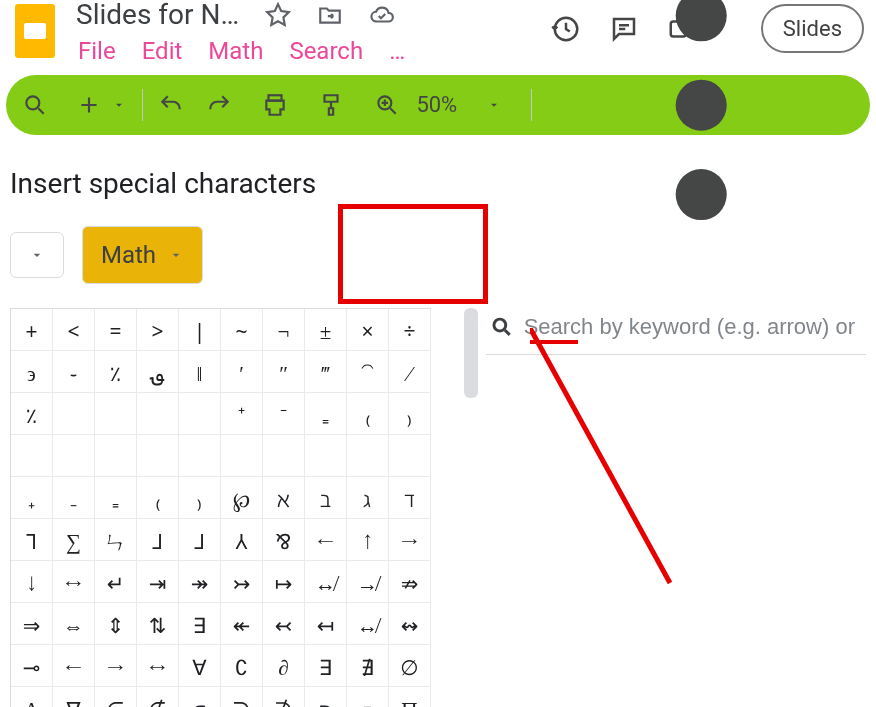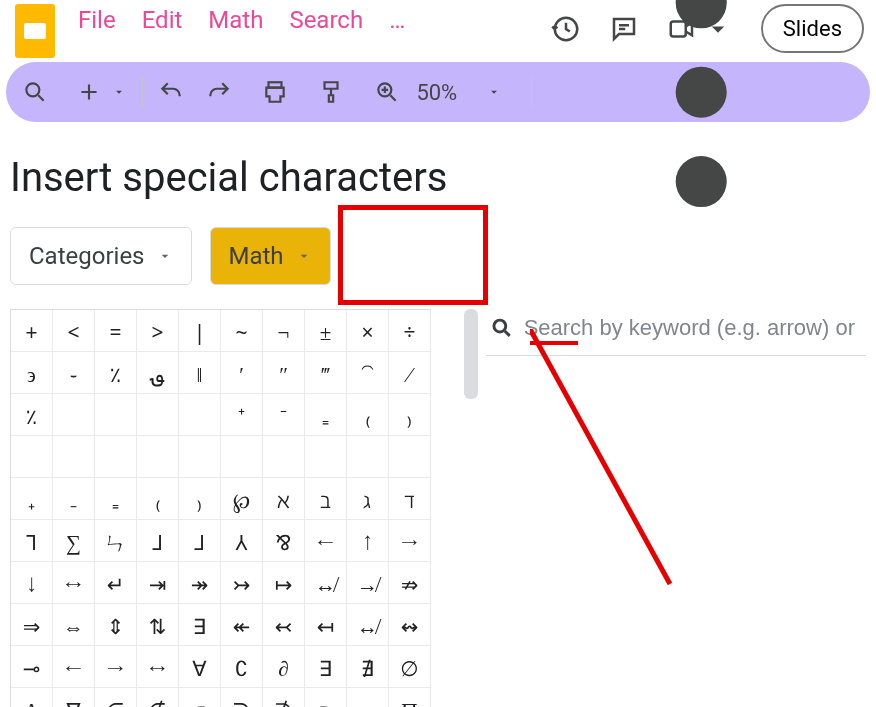--- a/index.html
+++ b/index.html
@@ -64,53 +64,53 @@
     padding-top: 4px;
     color:#444746;
   }
   .hdr-right svg { width: 30px; height: 30px; }
   .meet-wrap { display:flex; align-items:center; gap:6px; }
   .slideshow-btn {
     border: 2px solid #747775;
     border-radius: 30px;
     padding: 10px 20px;
     font-size: 22px;
-    color: #000000;
+    color: #404040;
     background: #fff;
   }
 
   .menu-row {
     display: flex;
     gap: 26px;
     padding: 6px 0 6px 2px;
     font-size: 24px;
     color: #ec4899;
   }
 
   
   .toolbar {
     margin: 0 6px 8px 6px;
-    background: #c4b5fd;
+    background: #84cc16;
     border-radius: 30px;
     height: 60px;
     display: flex;
     align-items: center;
     gap: 10px;
     padding: 0 16px;
     color: #444746;
     font-size: 22px;
   }
   .tb-section { display:flex; align-items:center; gap:10px; }
   .tb-section svg { width: 26px; height: 26px; }
   .tb-sep { width:1px; height:32px; background:#c4c7c5; margin:0 6px; }
   .zoom-val { font-size: 22px; margin-left: 6px; margin-right: 20px; }
 
   
   .dialog-area { padding: 24px 10px 0 10px; }
-  .dialog-title { font-size: 40px; font-weight: 400; color:#202124; margin-bottom: 26px; }
+  .dialog-title { font-size: 28px; font-weight: 400; color:#202124; margin-bottom: 26px; }
 
   .dd-row { display:flex; gap:18px; align-items:center; margin-bottom: 24px; position:relative; }
   .dd-btn {
     border: 1px solid #dadce0;
     border-radius: 6px;
     background: #fff;
     font-size: 24px;
     padding: 14px 18px;
     display:flex; align-items:center; gap:12px;
     color:#3c4043;
@@ -188,20 +188,36 @@
   }
 </style>
 </head>
 <body>
 
 <div class="app-header">
   <div class="slides-logo-wrap">
     <div class="slides-logo"></div>
   </div>
   <div class="hdr-center">
+    <div class="title-row">
+      <div class="doc-title">Slides for N…</div>
+      <div class="title-icons">
+        <svg viewBox="0 0 24 24" fill="none" stroke="currentColor" stroke-width="2">
+            <path d="M12 2l2.9 6.3L22 9.3l-5 4.9 1.2 7L12 17.8 5.8 21.2 7 14.2 2 9.3l7.1-1z"></path>
+          </svg>
+        <svg viewBox="0 0 24 24" fill="none" stroke="currentColor" stroke-width="2">
+            <path d="M3 6h6l2 2h10v11H3z"></path>
+            <path d="M10 13h5m0 0l-2-2m2 2l-2 2"></path>
+          </svg>
+        <svg viewBox="0 0 24 24" fill="none" stroke="currentColor" stroke-width="2">
+            <path d="M7 18h11a4 4 0 000-8 6 6 0 00-11.5-1A4.5 4.5 0 007 18z"></path>
+            <path d="M9 13l2 2 4-4"></path>
+          </svg>
+      </div>
+    </div>
     <div class="menu-row" id="menu-row">
         <span>File</span>
         <span>Edit</span>
         <span>Math</span>
         <span>Search</span>
         <span>…</span>
       </div>
   </div>
   <div class="hdr-right">
     <svg viewBox="0 0 24 24" fill="none" stroke="currentColor" stroke-width="2">
@@ -272,21 +288,20 @@
       <circle cx="12" cy="12" r="2"></circle>
       <circle cx="12" cy="19" r="2"></circle>
     </svg>
 </div>
 
 <div class="dialog-area">
   <h1 class="dialog-title">Insert special characters</h1>
 
   <div class="dd-row">
     <div class="dd-btn">
-      <span>Categories</span>
       <svg viewBox="0 0 24 24" fill="currentColor">
           <path d="M7 10l5 5 5-5z"></path>
         </svg>
     </div>
     <div class="dd-btn math">
       <span>Math</span>
       <svg viewBox="0 0 24 24" fill="currentColor">
           <path d="M7 10l5 5 5-5z"></path>
         </svg>
     </div>

